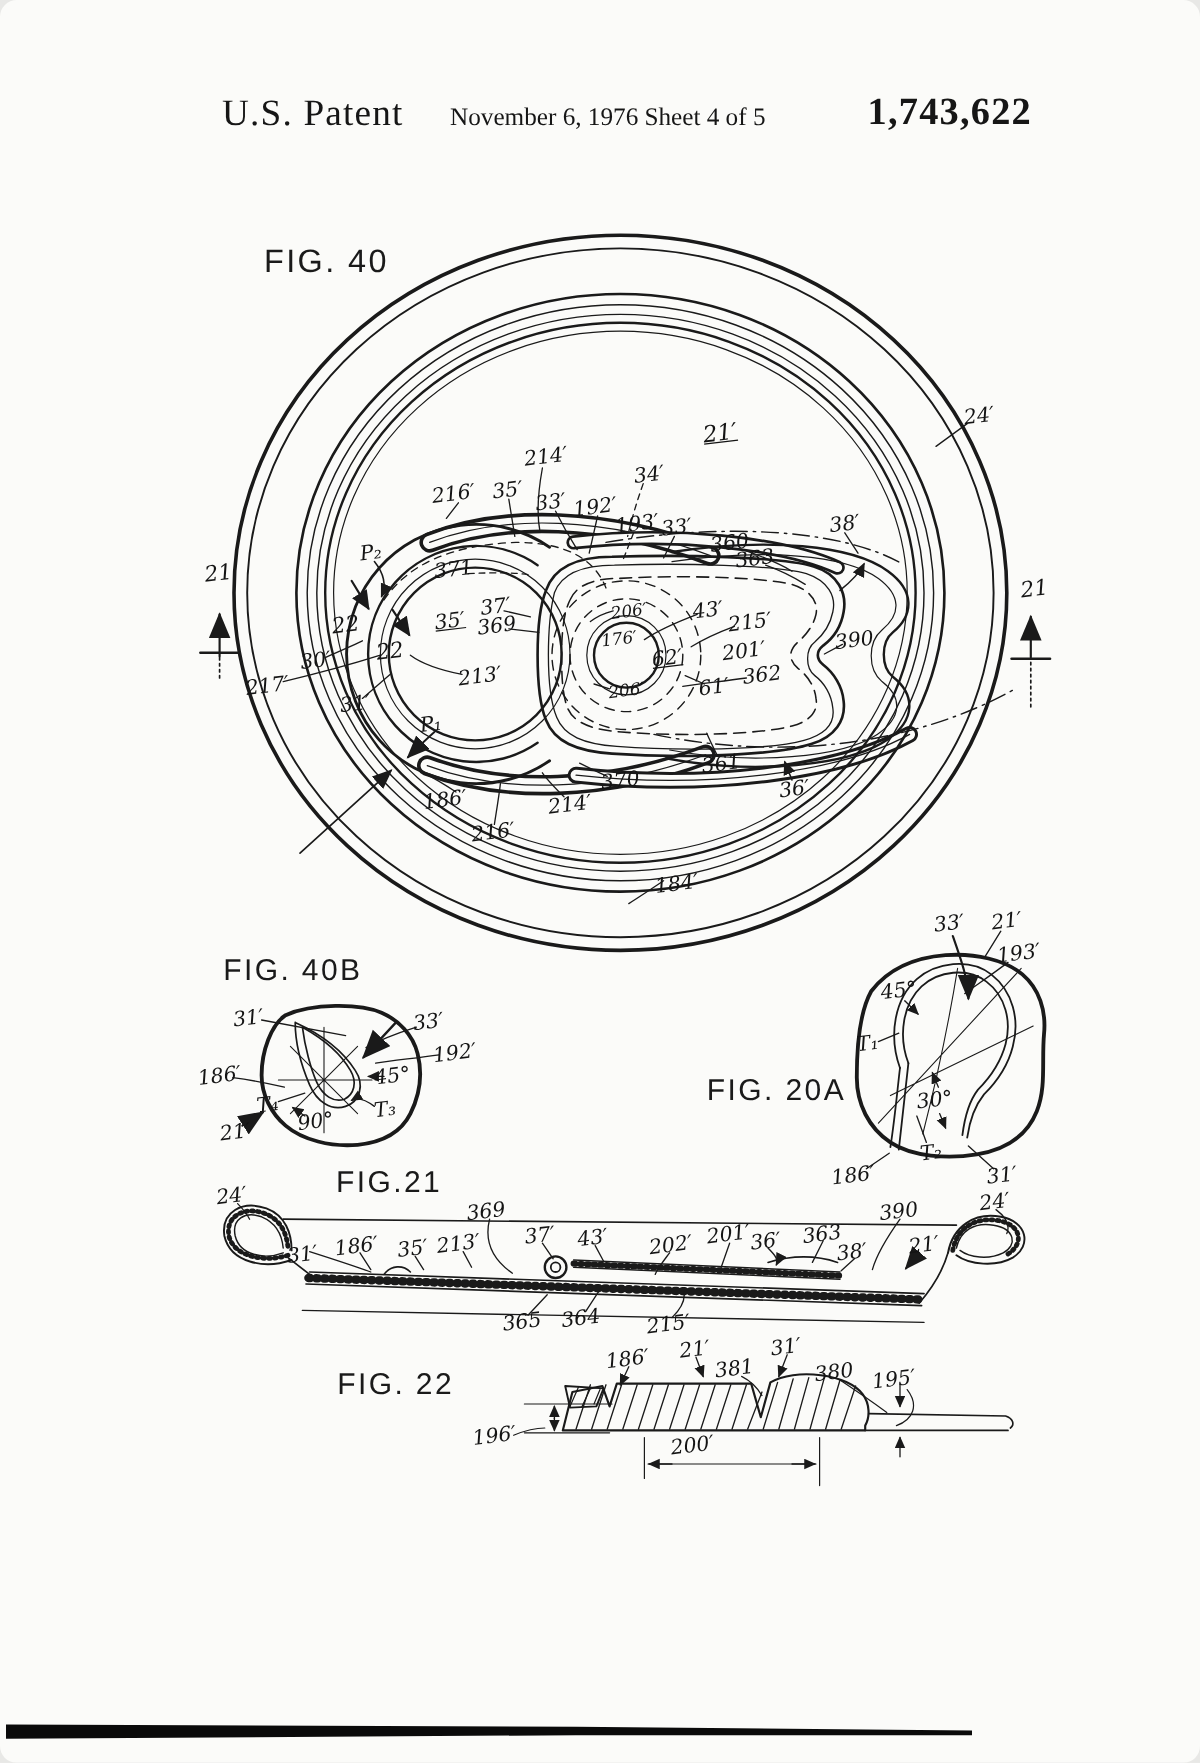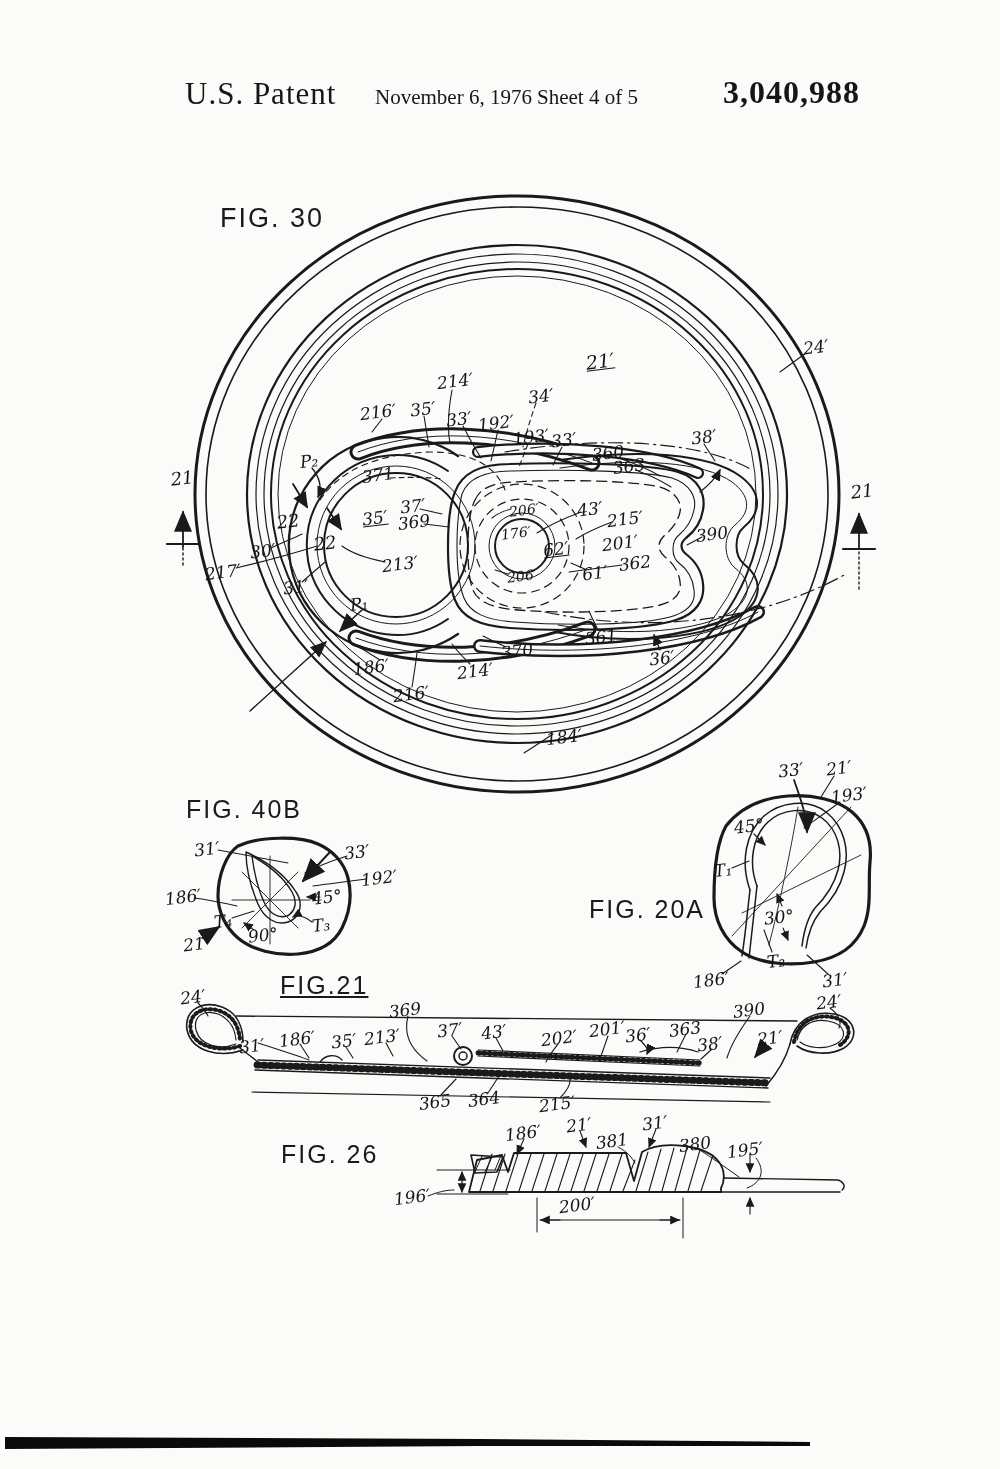--- a/index.html
+++ b/index.html
@@ -1,17 +1,17 @@
 <!DOCTYPE html>
 <html><head>
 <meta charset="utf-8">
 <style>
   html,body{margin:0;padding:0;background:#e8e8e6;}
   .page{position:relative;width:1000px;height:1469px;margin:0 auto;background:#fbfbf9;overflow:hidden;
-        font-family:"Liberation Serif",serif;color:#161616;}
+        font-family:"Liberation Serif",serif;color:#161616;border-radius:14px;}
   .abs{position:absolute;white-space:nowrap;}
   .h-title{left:185px;top:76px;font-size:31px;letter-spacing:1px;}
   .h-date{left:375px;top:85px;font-size:21px;}
   .h-sheet{left:537px;top:85px;font-size:21px;}
   .h-number{left:723px;top:74px;font-size:32px;font-weight:bold;letter-spacing:1px;}
   .fig-title{position:absolute;font-family:"Liberation Sans","DejaVu Sans",sans-serif;
              font-size:25px;letter-spacing:2px;color:#1a1a1a;white-space:nowrap;}
   .labels-layer{position:absolute;left:0;top:0;width:1000px;height:1469px;pointer-events:none;}
   .ref{position:absolute;font-family:"DejaVu Serif","DejaVu Sans",serif;font-style:italic;
        font-size:17px;color:#141414;transform:translate(-50%,-50%) rotate(-7deg);white-space:nowrap;}
@@ -20,21 +20,21 @@
 </style>
 </head>
 <body>
 
 <div class="page">
 
   <header>
     <span class="abs h-title">U.S. Patent</span>
     <span class="abs h-date">November 6, 1976</span>
     <span class="abs h-sheet">Sheet 4 of 5</span>
-    <span class="abs h-number">3,040,988</span>
+    <span class="abs h-number">1,743,622</span>
   </header>
 
   <svg class="canvas" width="1000" height="1469" viewBox="0 0 1000 1469" fill="none" stroke="#1a1a1a" stroke-linecap="round" stroke-linejoin="round">
     <defs>
       <marker id="ah" orient="auto" markerWidth="11" markerHeight="9" refX="8" refY="4">
         <path d="M0,0 L9,4 L0,8 z" fill="#1a1a1a" stroke="none"></path>
       </marker>
       <marker id="ahb" orient="auto" markerWidth="14" markerHeight="11" refX="11" refY="5">
         <path d="M0,0 L12,5 L0,10 z" fill="#1a1a1a" stroke="none"></path>
       </marker>
@@ -236,25 +236,25 @@
           M756,1158 C766,1171 761,1183 747,1188 M428,1196 C438,1192 446,1190 454,1190"></path>
         <path d="M524,1139 L517,1154" stroke-width="1.1" marker-end="url(#ah)"></path>
         <path d="M580,1131 L586,1147" stroke-width="1.1" marker-end="url(#ah)"></path>
         <path d="M656,1129 L649,1147" stroke-width="1.1" marker-end="url(#ah)"></path>
       </g>
     </g>
 
     <path d="M5,1437 L480,1439 L810,1442 L810,1446 L480,1446 L5,1449 Z" fill="#0a0a0a" stroke="none"></path>
   </svg>
 
-  <div class="fig-title" style="left:220px;top:203px;font-size:27px;">FIG. 30</div>
+  <div class="fig-title" style="left:220px;top:203px;font-size:27px;">FIG. 40</div>
   <div class="fig-title" style="left:186px;top:795px;">FIG. 40B</div>
   <div class="fig-title" style="left:589px;top:895px;">FIG. 20A</div>
-  <div class="fig-title" style="left:280px;top:971px;text-decoration:underline;">FIG.21</div>
-  <div class="fig-title" style="left:281px;top:1140px;">FIG. 26</div>
+  <div class="fig-title" style="left:280px;top:971px;">FIG.21</div>
+  <div class="fig-title" style="left:281px;top:1140px;">FIG. 22</div>
 
   <div class="labels-layer">
       <span class="ref u" style="left: 600px; top: 361px; font-size: 19px;">21′</span>
       <span class="ref" style="left: 816px; top: 347px;">24′</span>
       <span class="ref" style="left: 455px; top: 381px;">214′</span>
       <span class="ref" style="left: 541px; top: 396px;">34′</span>
       <span class="ref" style="left: 378px; top: 412px;">216′</span>
       <span class="ref" style="left: 423px; top: 409px;">35′</span>
       <span class="ref" style="left: 459px; top: 419px;">33′</span>
       <span class="ref" style="left: 496px; top: 423px;">192′</span>

